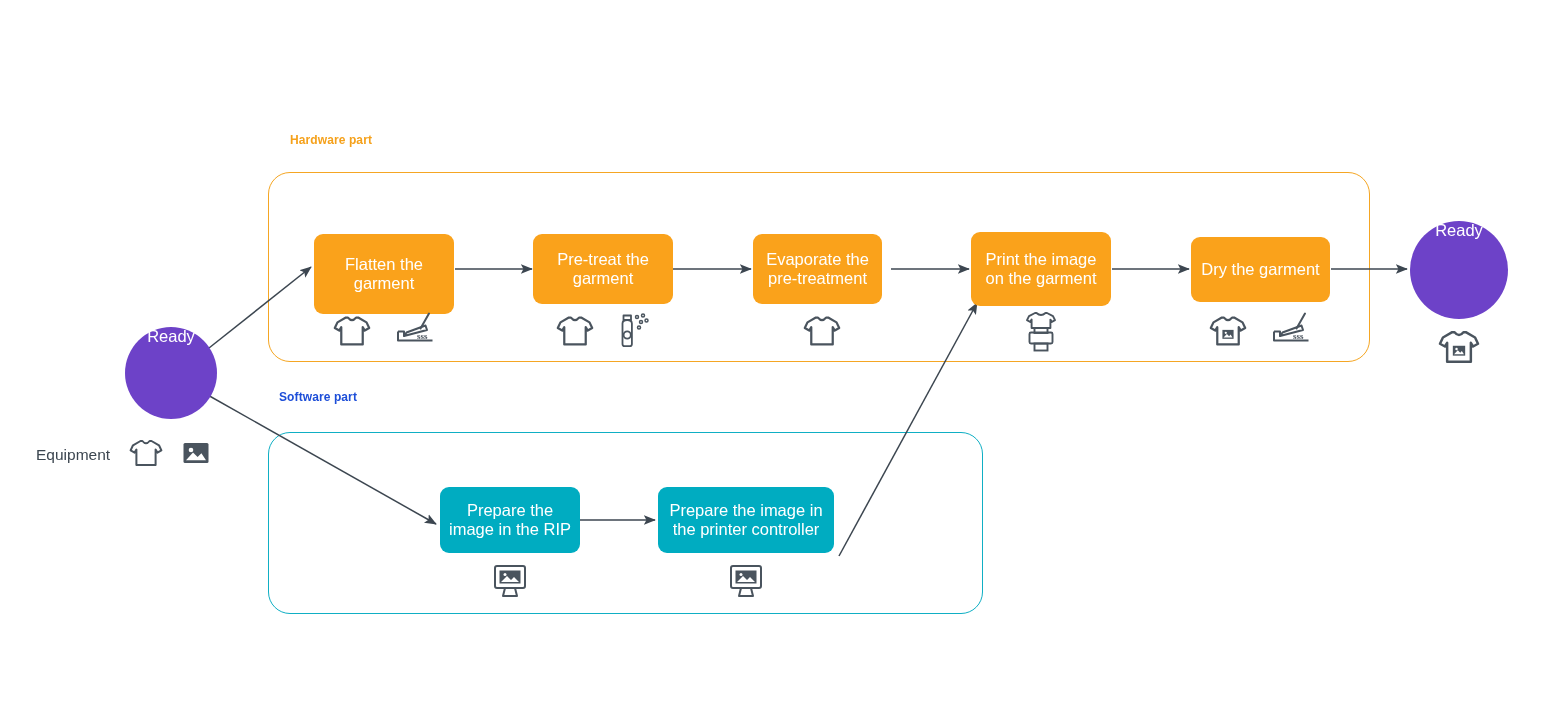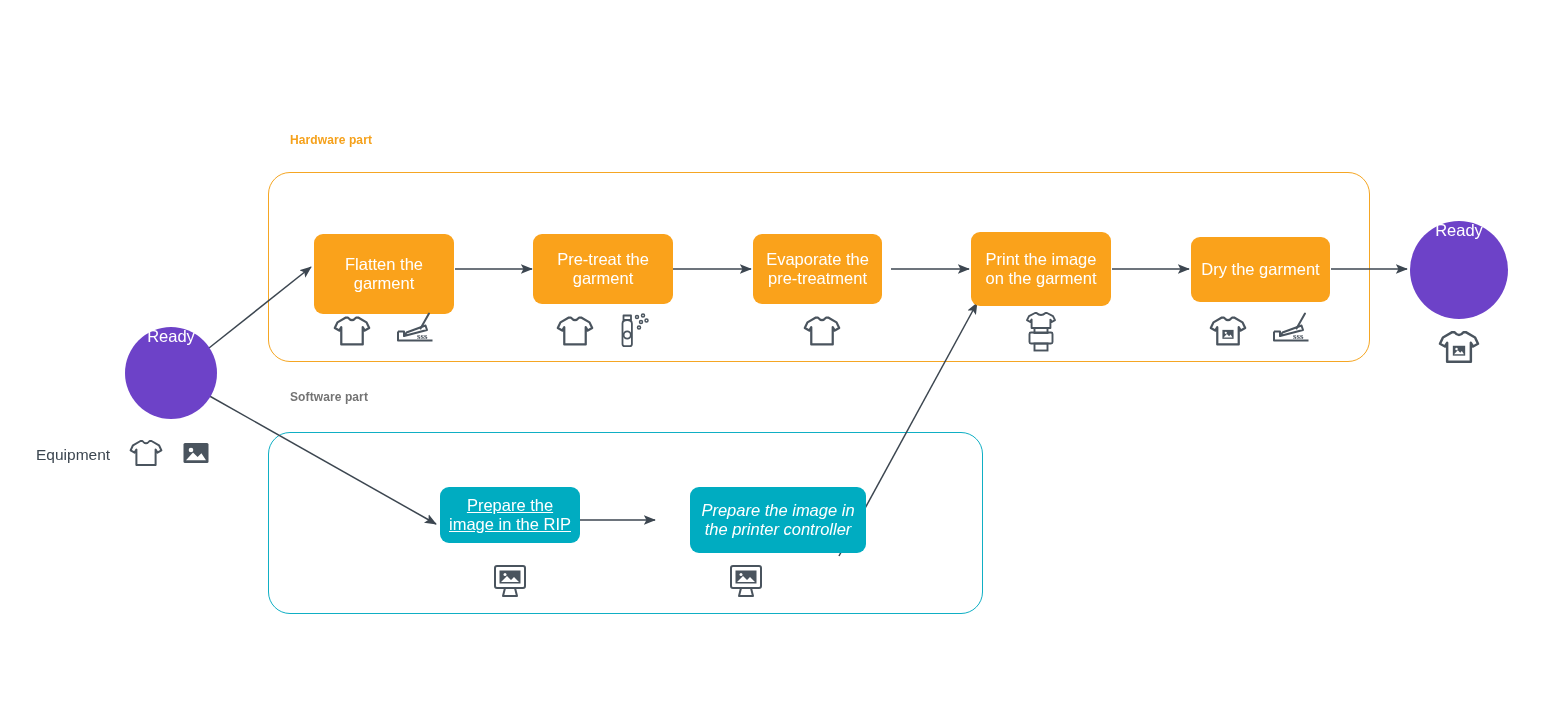--- a/index.html
+++ b/index.html
@@ -46,23 +46,23 @@
     font-weight: bold;
     letter-spacing: 0.1px;
     white-space: nowrap;
   }
   .title-hardware {
     left: 290px;
     top: 133px;
     color: #F5A11B;
   }
   .title-software {
-    left: 290px;
+    left: 279px;
     top: 390px;
-    color: #737373;
+    color: #1d4ed8;
   }
   
   .node {
     position: absolute;
     box-sizing: border-box;
     display: flex;
     align-items: center;
     justify-content: center;
     text-align: center;
     color: #ffffff;
@@ -274,36 +274,36 @@
     <span>
       <svg width="42" height="38" viewBox="0 0 34 30">
         <path d="M11.5 3 L4 7.3 L1.6 12.4 L5.6 14.6 L7.4 11.6 L7.4 27 L26.6 27 L26.6 11.6 L28.4 14.6 L32.4 12.4 L30 7.3 L22.5 3 L20.6 3 Q17 7.6 13.4 3 Z" fill="none" stroke="#4A545E" stroke-width="2" stroke-linejoin="round"></path>
         <rect x="12" y="14" width="10" height="8" fill="#4A545E"></rect>
         <circle cx="15" cy="16.6" r="1" fill="#ffffff"></circle>
         <path d="M13 20.8 L16 17.6 L18 19.6 L19.3 18.2 L21 20.8 Z" fill="#ffffff"></path>
       </svg>
     </span>
   </div>
 
-  <div class="node node-teal" style="left:440px; top:487px; width:140px; height:56px;text-decoration:underline;">
+  <div class="node node-teal" style="left:440px; top:487px; width:140px; height:66px;">
     <span>Prepare the image in the RIP</span>
   </div>
   <div class="icon-row" style="left:440px; top:560px; width:140px; height:42px;">
     <span>
       <svg width="36" height="38" viewBox="0 0 36 38">
         <rect x="3" y="4" width="30" height="22" rx="2" fill="none" stroke="#4A545E" stroke-width="2"></rect>
         <rect x="7.5" y="8.5" width="21" height="13" fill="#4A545E"></rect>
         <circle cx="13" cy="12.5" r="1.5" fill="#ffffff"></circle>
         <path d="M9 20 L15 14 L19 18 L22 15 L27 20 Z" fill="#ffffff"></path>
         <path d="M13 26 L11 34 M23 26 L25 34 M11 34 L25 34" fill="none" stroke="#4A545E" stroke-width="2" stroke-linecap="round"></path>
       </svg>
     </span>
   </div>
 
-  <div class="node node-teal" style="left:690px; top:487px; width:176px; height:66px;font-style:italic;">
+  <div class="node node-teal" style="left:658px; top:487px; width:176px; height:66px;">
     <span>Prepare the image in the printer controller</span>
   </div>
   <div class="icon-row" style="left:658px; top:560px; width:176px; height:42px;">
     <span>
       <svg width="36" height="38" viewBox="0 0 36 38">
         <rect x="3" y="4" width="30" height="22" rx="2" fill="none" stroke="#4A545E" stroke-width="2"></rect>
         <rect x="7.5" y="8.5" width="21" height="13" fill="#4A545E"></rect>
         <circle cx="13" cy="12.5" r="1.5" fill="#ffffff"></circle>
         <path d="M9 20 L15 14 L19 18 L22 15 L27 20 Z" fill="#ffffff"></path>
         <path d="M13 26 L11 34 M23 26 L25 34 M11 34 L25 34" fill="none" stroke="#4A545E" stroke-width="2" stroke-linecap="round"></path>

